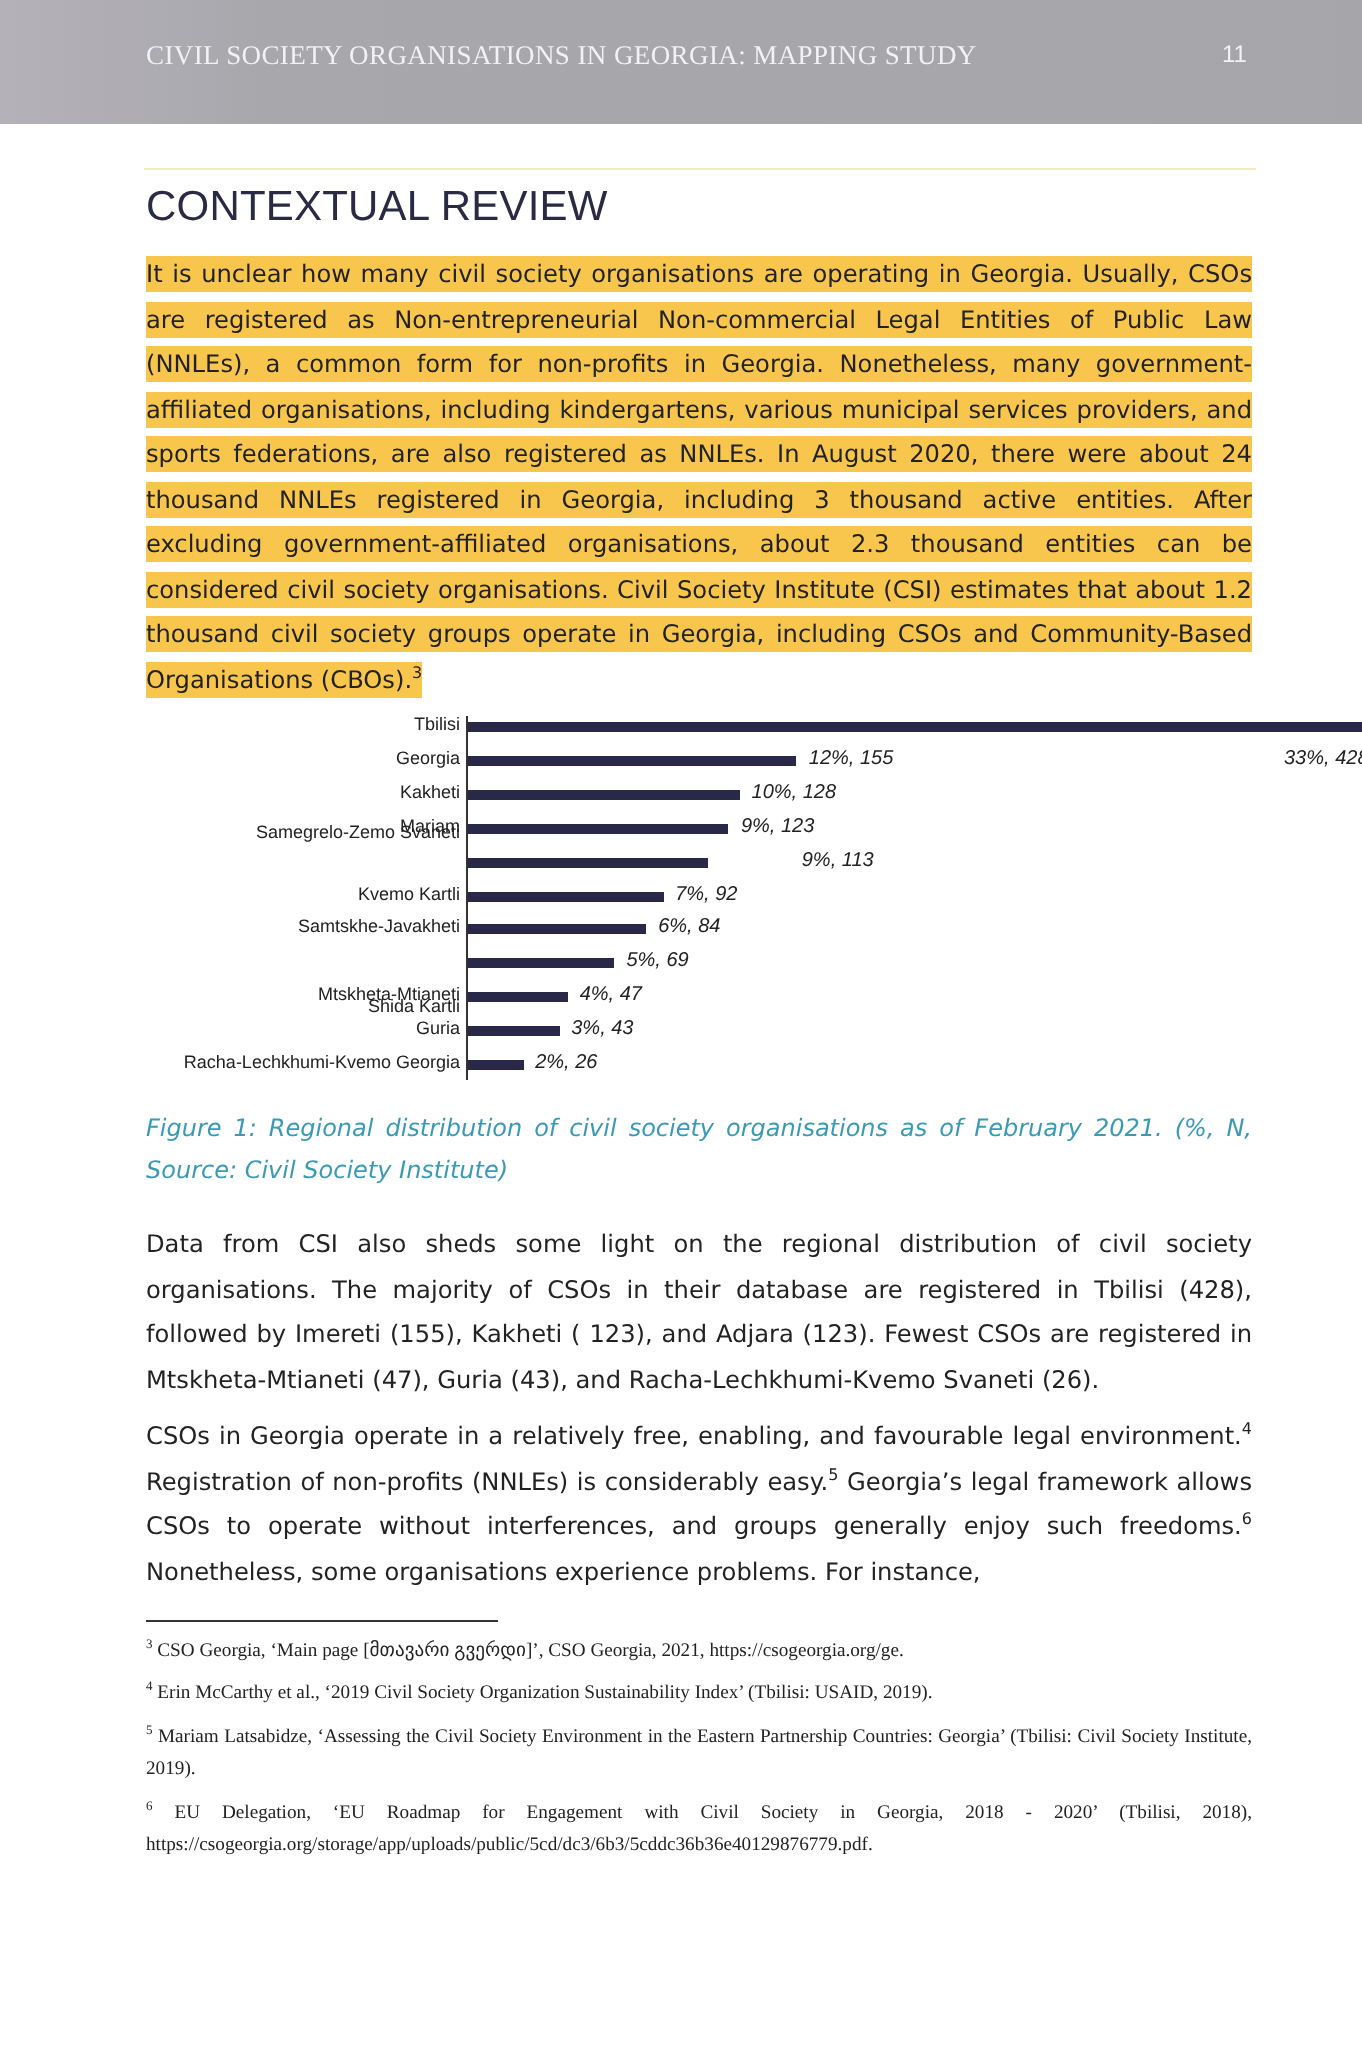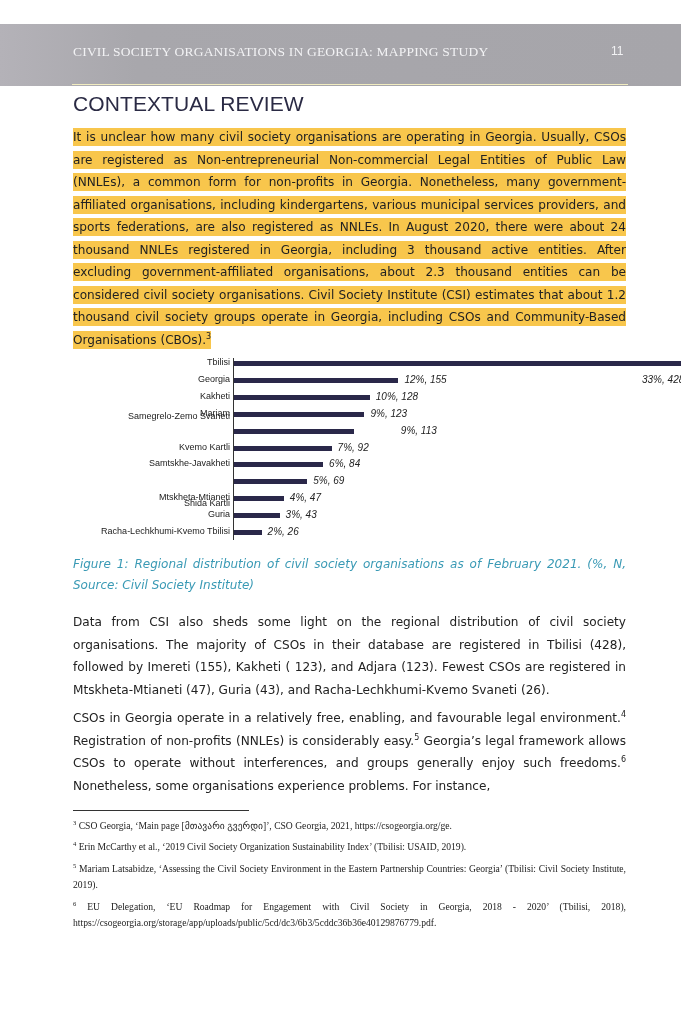--- a/index.html
+++ b/index.html
@@ -3,21 +3,20 @@
 <meta charset="utf-8">
 <style>
   html, body { margin: 0; padding: 0; }
   body {
     width: 681px; height: 1024px; background: #ffffff; position: relative; overflow: hidden;
     font-family: "DejaVu Sans", sans-serif; color: #222222;
   }
   .header {
     position: absolute; left: 0; top: 0; width: 681px; height: 62px;
     background: linear-gradient(90deg, #b4b2b8 0%, #a8a7ac 20%, #a6a5aa 100%);
-    margin-top: 24px;
   }
   .header-title {
     position: absolute; left: 73px; top: 20px; font-family: "Liberation Serif", serif;
     font-size: 13.5px; letter-spacing: 0.2px; color: #f2f2f4; white-space: nowrap;
   }
   .page-number {
     position: absolute; left: 611px; top: 20px; font-family: "Liberation Sans", sans-serif;
     font-size: 12px; color: #f2f2f4;
   }
   .top-rule { position: absolute; left: 72px; top: 84px; width: 556px; height: 1px; background: #f1ecc0; }
@@ -106,21 +105,21 @@
     <div class="val-label" style="left: 269.103px; top: 102.4px;">6%, 84</div>
     <div class="cat-label" style="top: 119.3px; margin-top: 23px;">Shida Kartli</div>
     <div class="bar" style="top: 123.3px; width: 73.1916px; background: rgb(42, 40, 73);"></div>
     <div class="val-label" style="left: 253.192px; top: 119.3px;">5%, 69</div>
     <div class="cat-label" style="top: 136.2px;">Mtskheta-Mtianeti</div>
     <div class="bar" style="top: 140.2px; width: 49.8551px; background: rgb(42, 40, 73);"></div>
     <div class="val-label" style="left: 229.855px; top: 136.2px;">4%, 47</div>
     <div class="cat-label" style="top: 153.1px;">Guria</div>
     <div class="bar" style="top: 157.1px; width: 45.6121px; background: rgb(42, 40, 73);"></div>
     <div class="val-label" style="left: 225.612px; top: 153.1px;">3%, 43</div>
-    <div class="cat-label" style="top: 170px;">Racha-Lechkhumi-Kvemo Tbilisi</div>
+    <div class="cat-label" style="top: 170px;">Racha-Lechkhumi-Kvemo Georgia</div>
     <div class="bar" style="top: 174px; width: 27.5794px; background: rgb(42, 40, 73);"></div>
     <div class="val-label" style="left: 207.579px; top: 170px;">2%, 26</div>
   </div>
 
 <div class="caption">Figure 1: Regional distribution of civil society organisations as of February 2021. (%, N, Source: Civil Society Institute)</div>
 
 <div class="para p2">Data from CSI also sheds some light on the regional distribution of civil society organisations. The majority of CSOs in their database are registered in Tbilisi (428), followed by Imereti (155), Kakheti ( 123), and Adjara (123). Fewest CSOs are registered in Mtskheta-Mtianeti (47), Guria (43), and Racha-Lechkhumi-Kvemo Svaneti (26).</div>
 
 <div class="para p3">
   <span>CSOs in Georgia operate in a relatively free, enabling, and favourable legal environment.</span><sup>4</sup><span> Registration of non-profits (NNLEs) is considerably easy.</span><sup>5</sup><span> Georgia’s legal framework allows CSOs to operate without interferences, and groups generally enjoy such freedoms.</span><sup>6</sup><span> Nonetheless, some organisations experience problems. For instance,</span>

